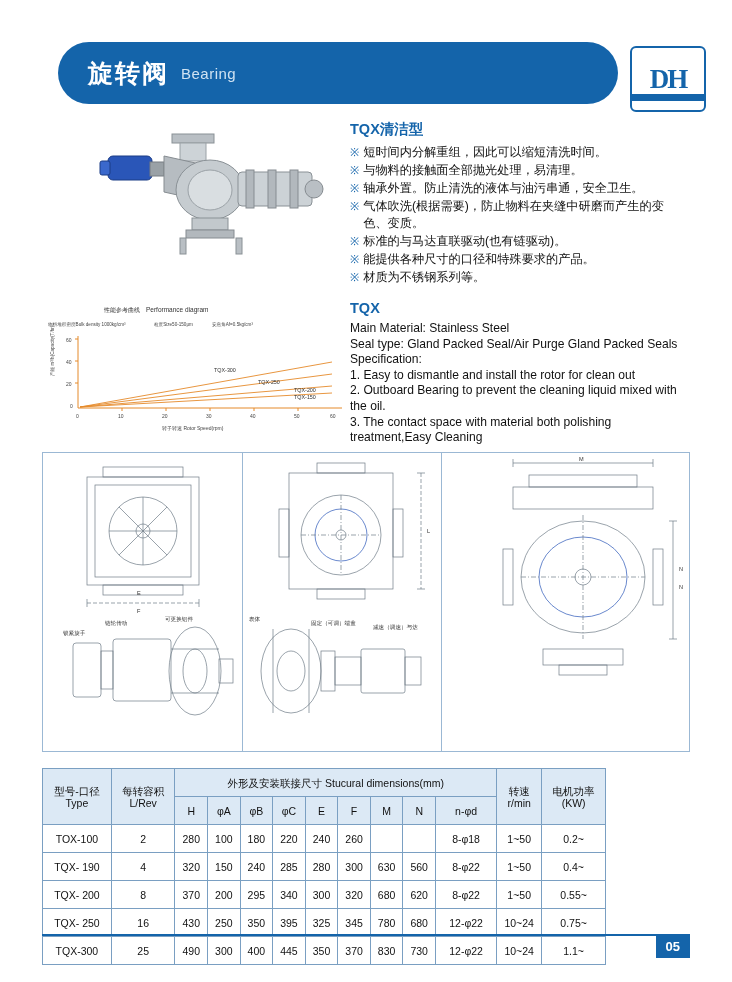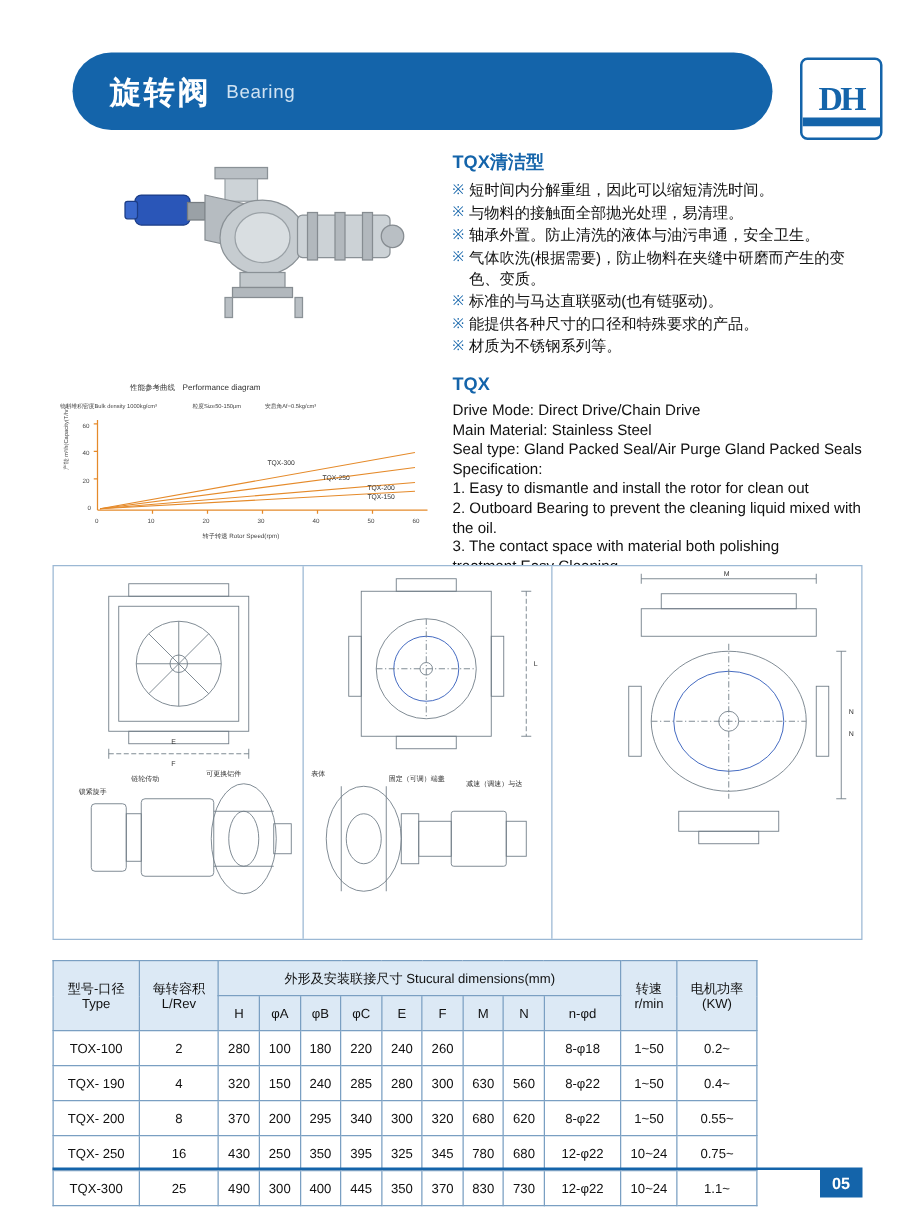--- a/index.html
+++ b/index.html
@@ -44,21 +44,21 @@
   .header-en {
     color: #cfe2f2;
     font-size: 15px;
     margin-left: 12px;
     letter-spacing: 0.5px;
   }
   .logo {
     position: absolute;
     right: 26px;
     top: 46px;
-    width: 66px;
+    width: 76px;
     height: 66px;
     border: 2px solid #1464aa;
     border-radius: 6px;
     box-sizing: border-box;
     background: #fff;
     display: flex;
     align-items: center;
     justify-content: center;
     overflow: hidden;
   }
@@ -93,21 +93,21 @@
     position: absolute;
     left: 42px;
     top: 300px;
     width: 320px;
     height: 140px;
   }
 
   
   .right-col {
     position: absolute;
-    left: 362px;
+    left: 350px;
     top: 120px;
     width: 336px;
   }
   .sec-title {
     color: #1464aa;
     font-size: 14.5px;
     font-weight: bold;
     margin-bottom: 5px;
   }
   .cn-list {
@@ -327,21 +327,20 @@
           <span>能提供各种尺寸的口径和特殊要求的产品。</span>
         </li>
       <li>
           <span class="star">※</span>
           <span>材质为不锈钢系列等。</span>
         </li>
     </ul>
 
     <div class="sec-title">TQX</div>
     <div class="en-block">
-      <p>Drive Mode: Direct Drive/Chain Drive</p>
       <p>Main Material: Stainless Steel</p>
       <p>Seal type: Gland Packed Seal/Air Purge Gland Packed Seals</p>
       <p>Specification:</p>
       <p>1. Easy to dismantle and install the rotor for clean out</p>
       <p>2. Outboard Bearing to prevent the cleaning liquid mixed with the oil.</p>
       <p>3. The contact space with material both polishing treatment,Easy Cleaning</p>
     </div>
   </div>
 
   <div class="drawings">

